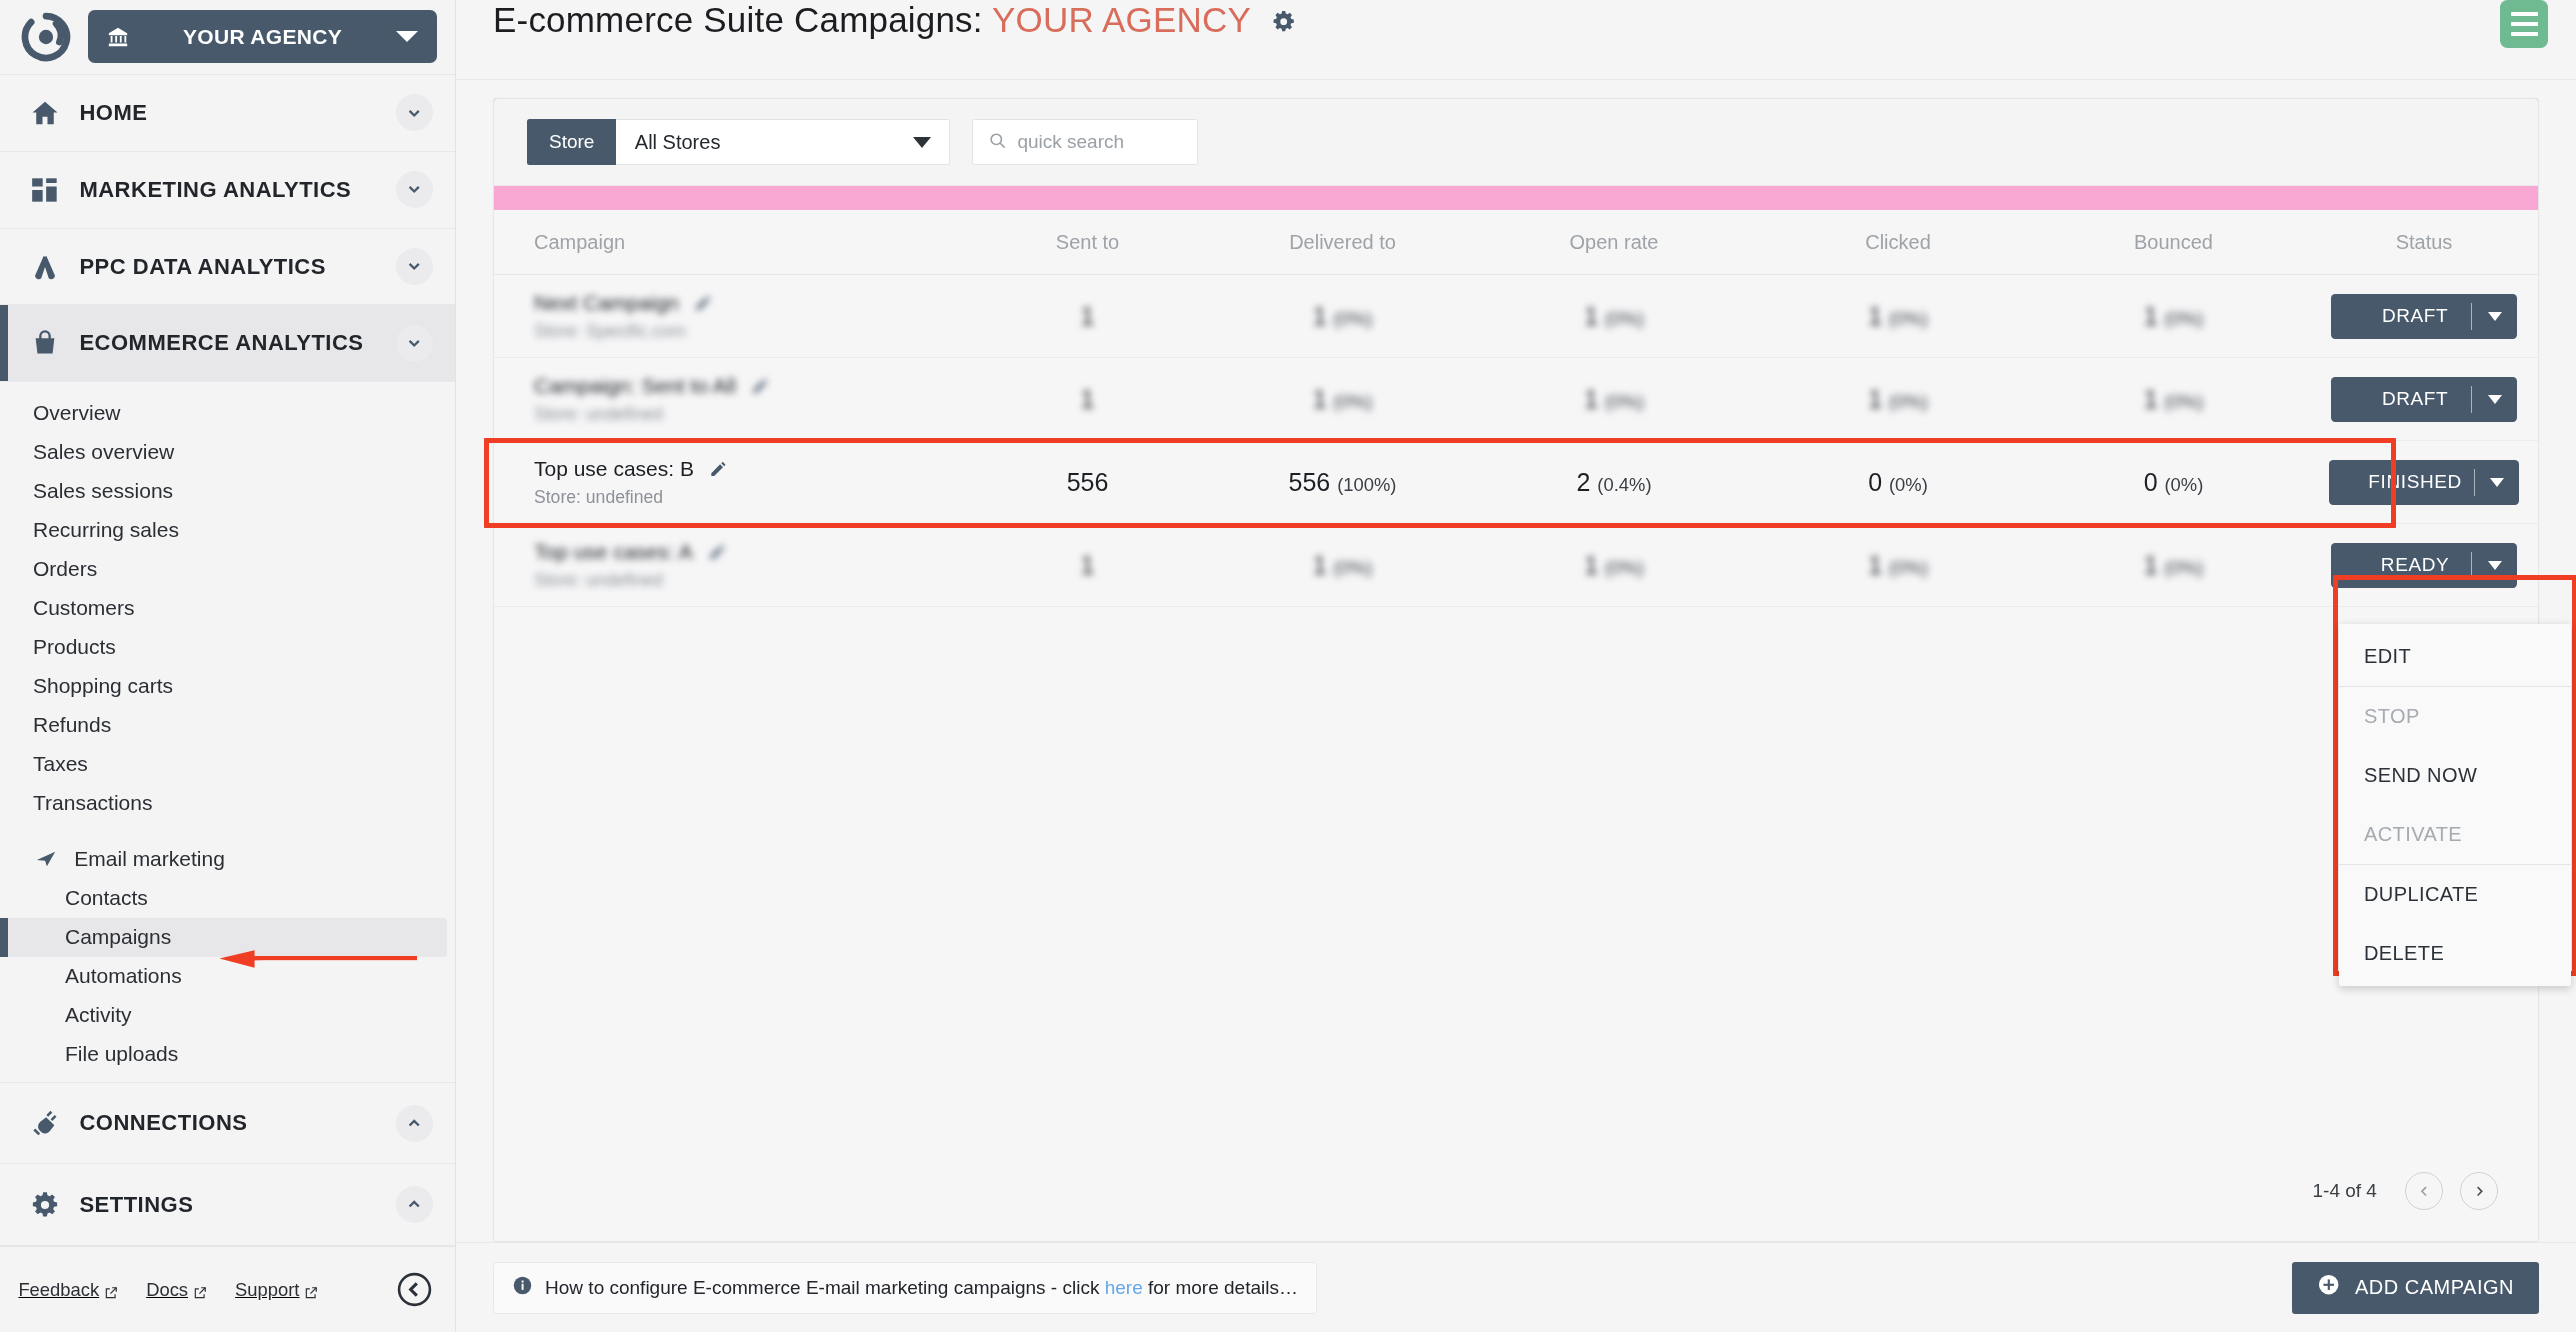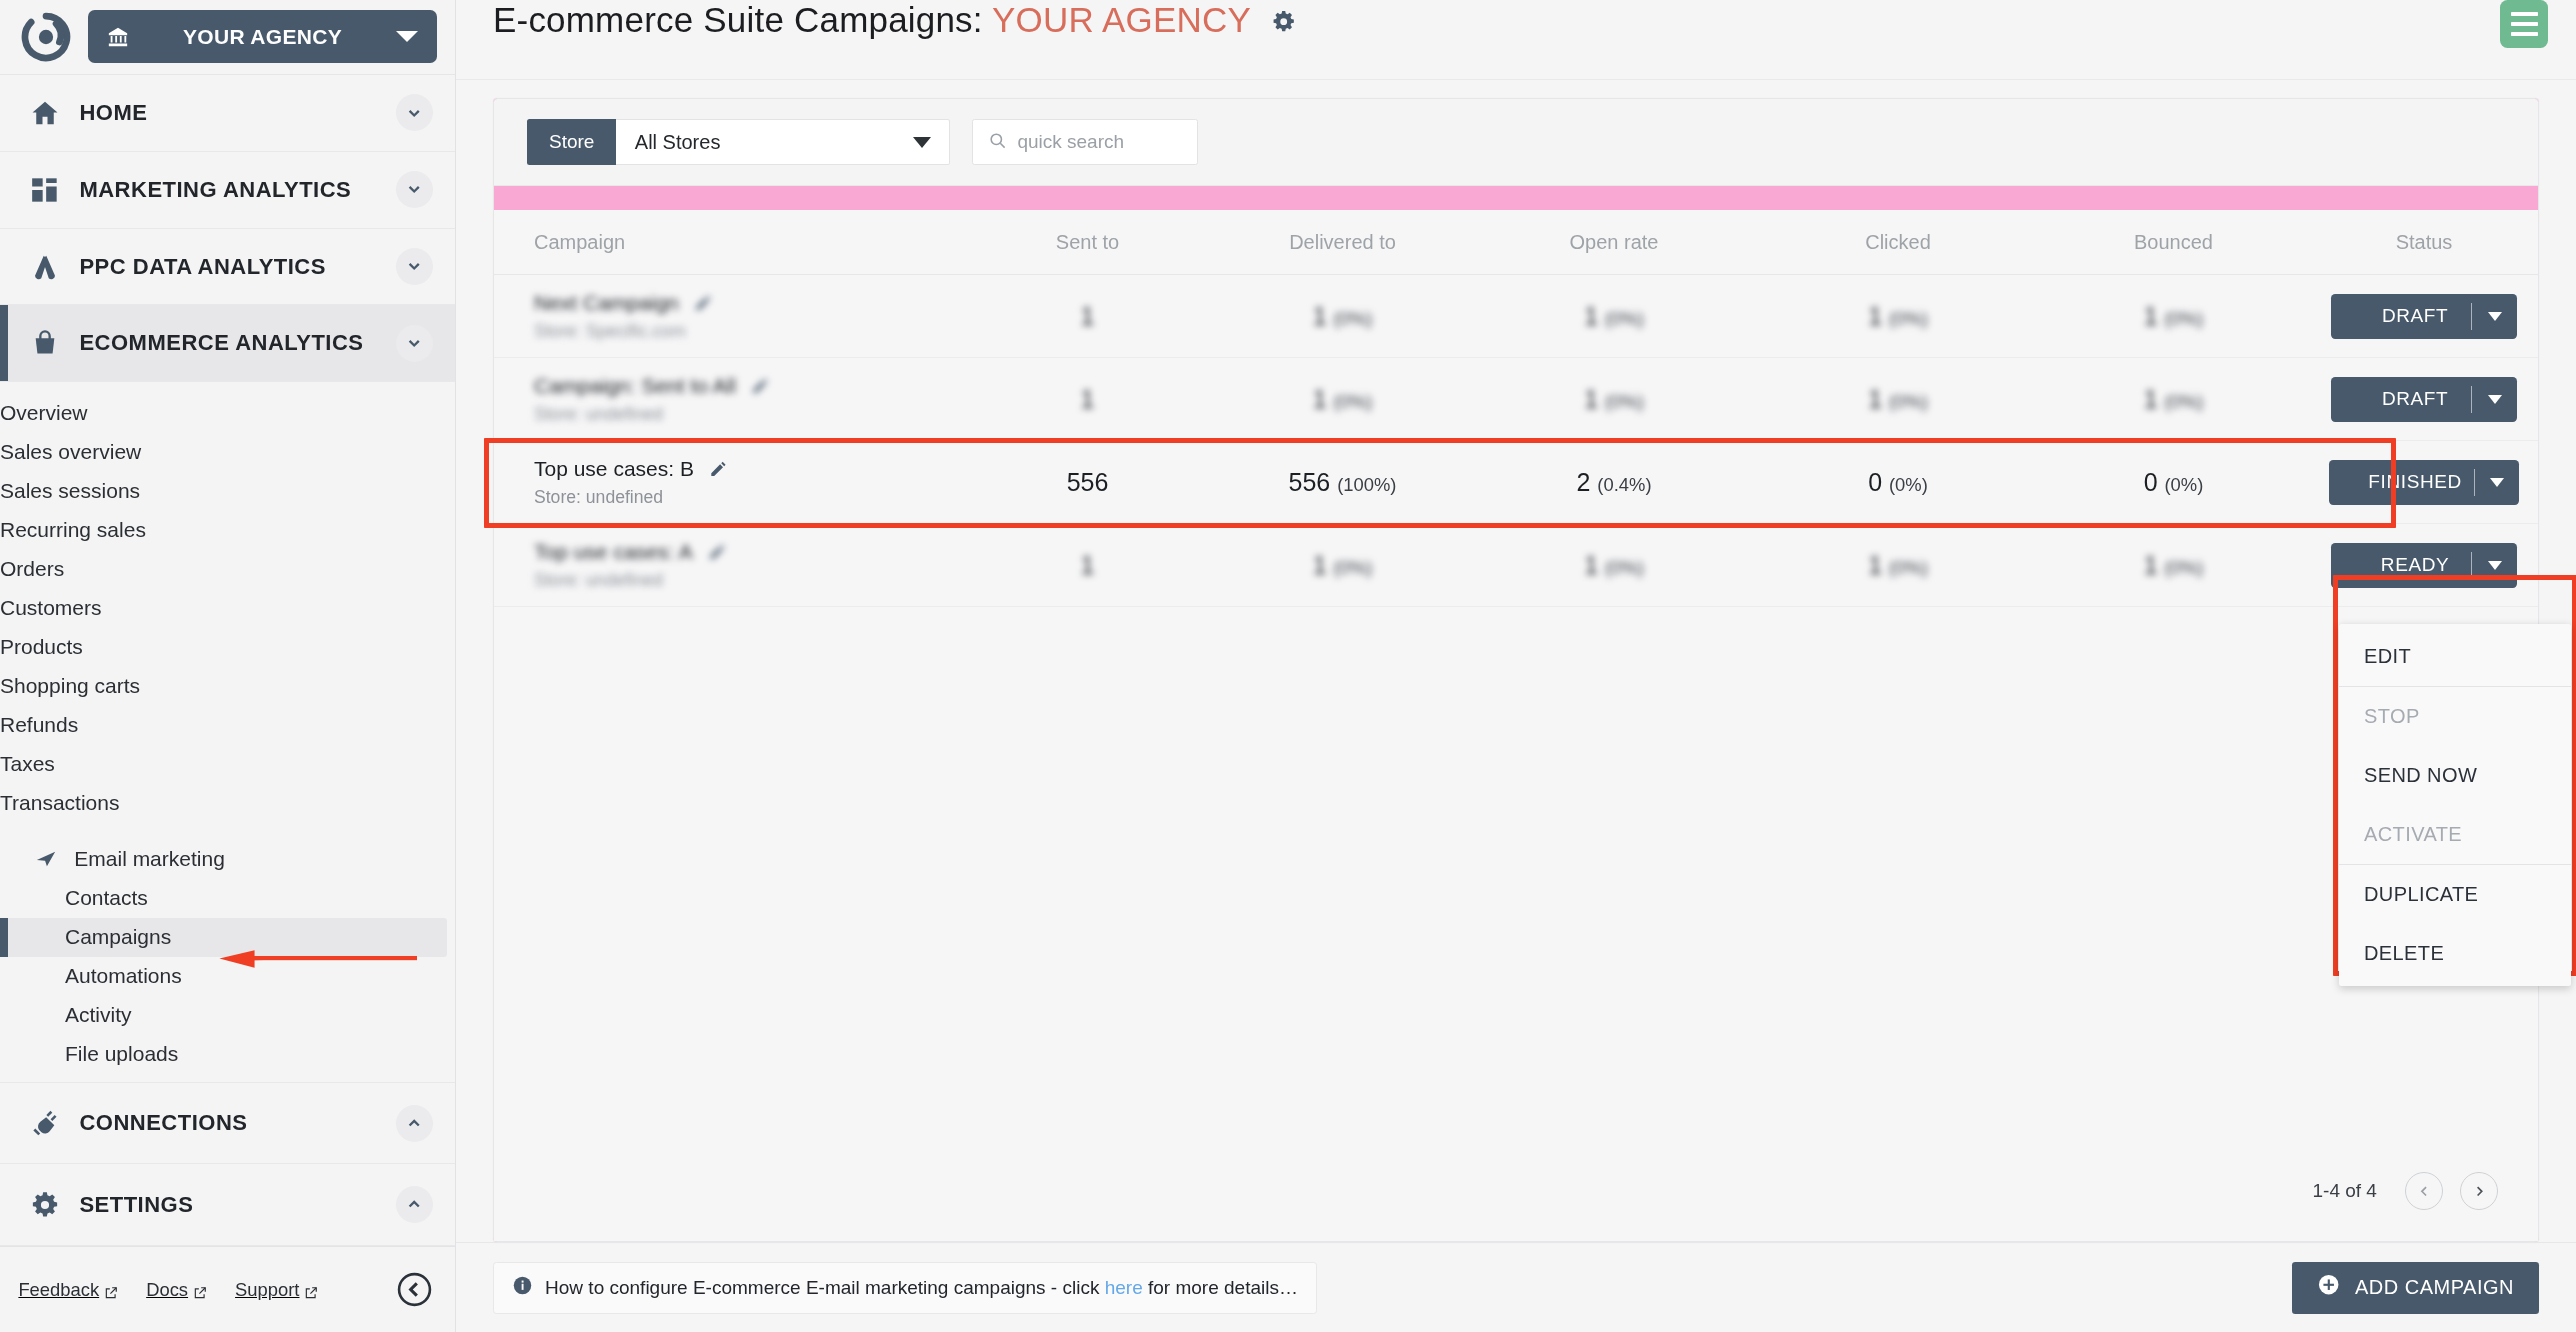--- a/index.html
+++ b/index.html
@@ -54,21 +54,21 @@
   .sb-section .ico { width: 33px; height: 33px; flex: 0 0 33px; display:flex; align-items:center; justify-content:center; }
   .sb-section .lbl { flex:1; font-size: 22px; font-weight: 700; color: #22262b; letter-spacing: 0.5px; }
   .chev {
     width: 37px; height: 37px; border-radius: 50%; background: #ebebed;
     display:flex; align-items:center; justify-content:center; flex:0 0 37px;
   }
 
   .sb-links { padding: 11.7px 0 8.4px 0; }
   .sb-link {
     height: 39px; display: flex; align-items: center;
-    font-size: 21px; color: #2b2f34; cursor: pointer;
+    padding-left: 33px; font-size: 21px; color: #2b2f34; cursor: pointer;
     position: relative;
   }
   .sb-link.sub { padding-left: 65px; }
   .sb-link.group { padding-left: 35px; gap: 16.7px; }
   .sb-link.selected { background: #e7e7e9; border-radius: 3.3px; margin: 0 8.4px 0 0; text-align: right; }
   .sb-link.selected::before {
     content:""; position:absolute; left:0; top:0; bottom:0; width:7.5px; background:#47596b;
   }
   .send-ico { width: 22.6px; height: 22.6px; flex:0 0 22.6px; display:flex; align-items:center; }
 

